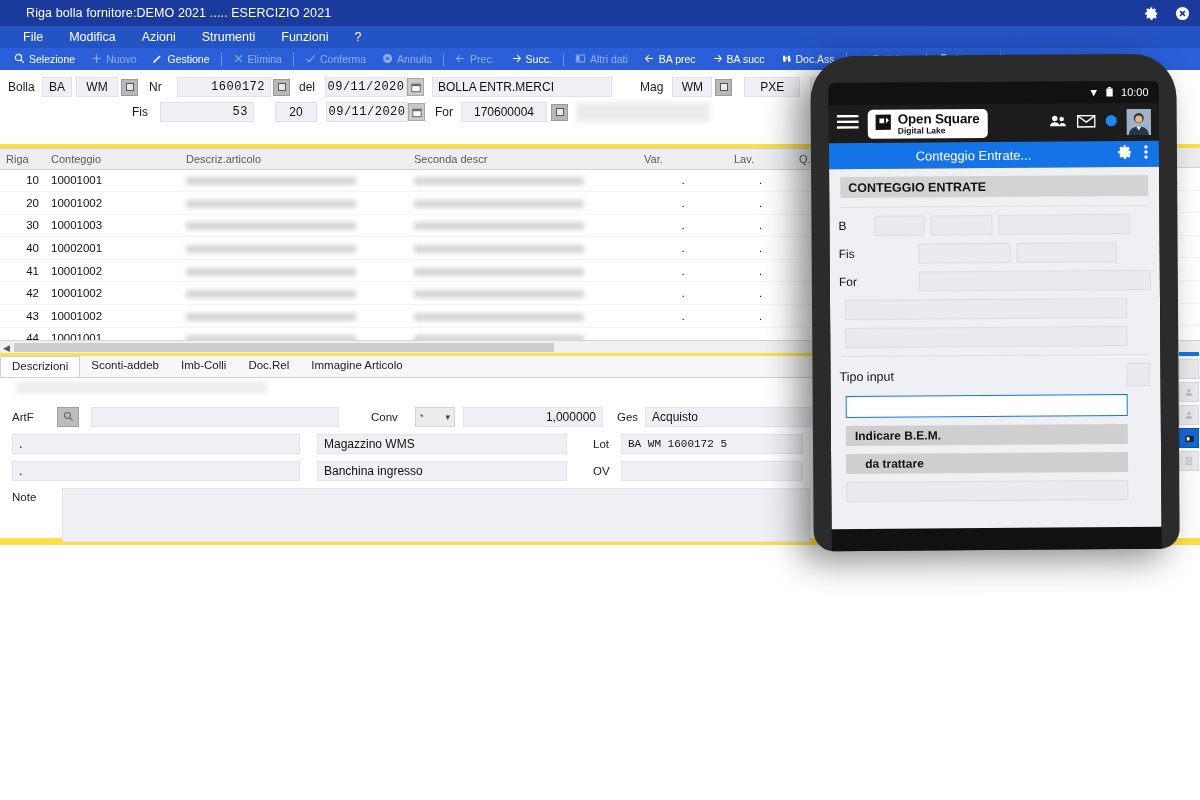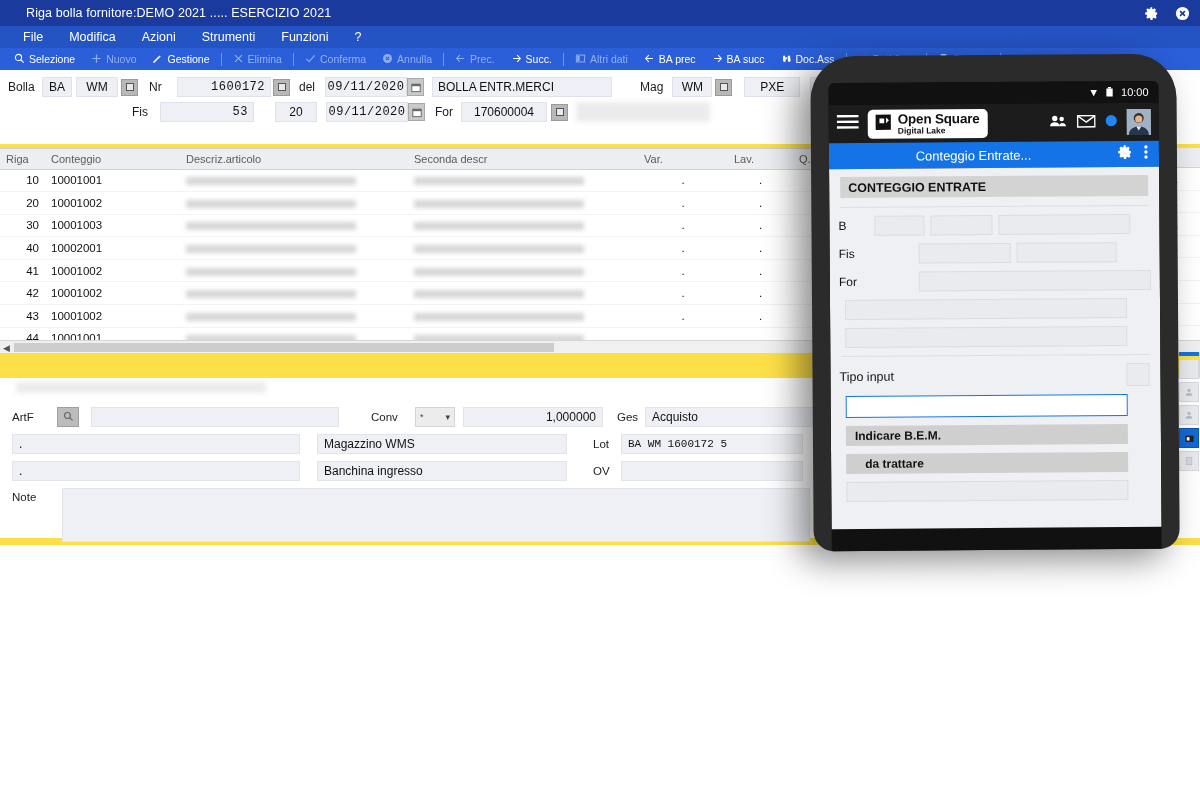--- a/index.html
+++ b/index.html
@@ -430,20 +430,27 @@
           <div class="sc">11</div>
         </div>
     <div class="orangebar"></div>
       </div>
 
     <div class="hscroll">
       <div class="arr">◀</div>
       <div class="thumb"></div>
     </div>
 
+    <div class="tabsbar">
+      <div class="tab active">Descrizioni</div>
+      <div class="tab">Sconti-addeb</div>
+      <div class="tab">Imb-Colli</div>
+      <div class="tab">Doc.Rel</div>
+      <div class="tab">Immagine Articolo</div>
+    </div>
 
     <div class="detail">
       <div class="fld blurbox" style="position:absolute;left:16px;top:4px;width:250px;height:11px;border:none"></div>
 
       <div class="drow" style="position:absolute;left:12px;top:28px;">
         <span class="dlbl" style="width:45px">ArtF</span>
         <span class="searchbtn">
           <svg width="11" height="11" viewBox="0 0 16 16">
               <circle cx="6.5" cy="6.5" r="4.3" fill="none" stroke="#666" stroke-width="1.5"></circle>
               <path d="M10 10l4 4" stroke="#666" stroke-width="1.7"></path>

